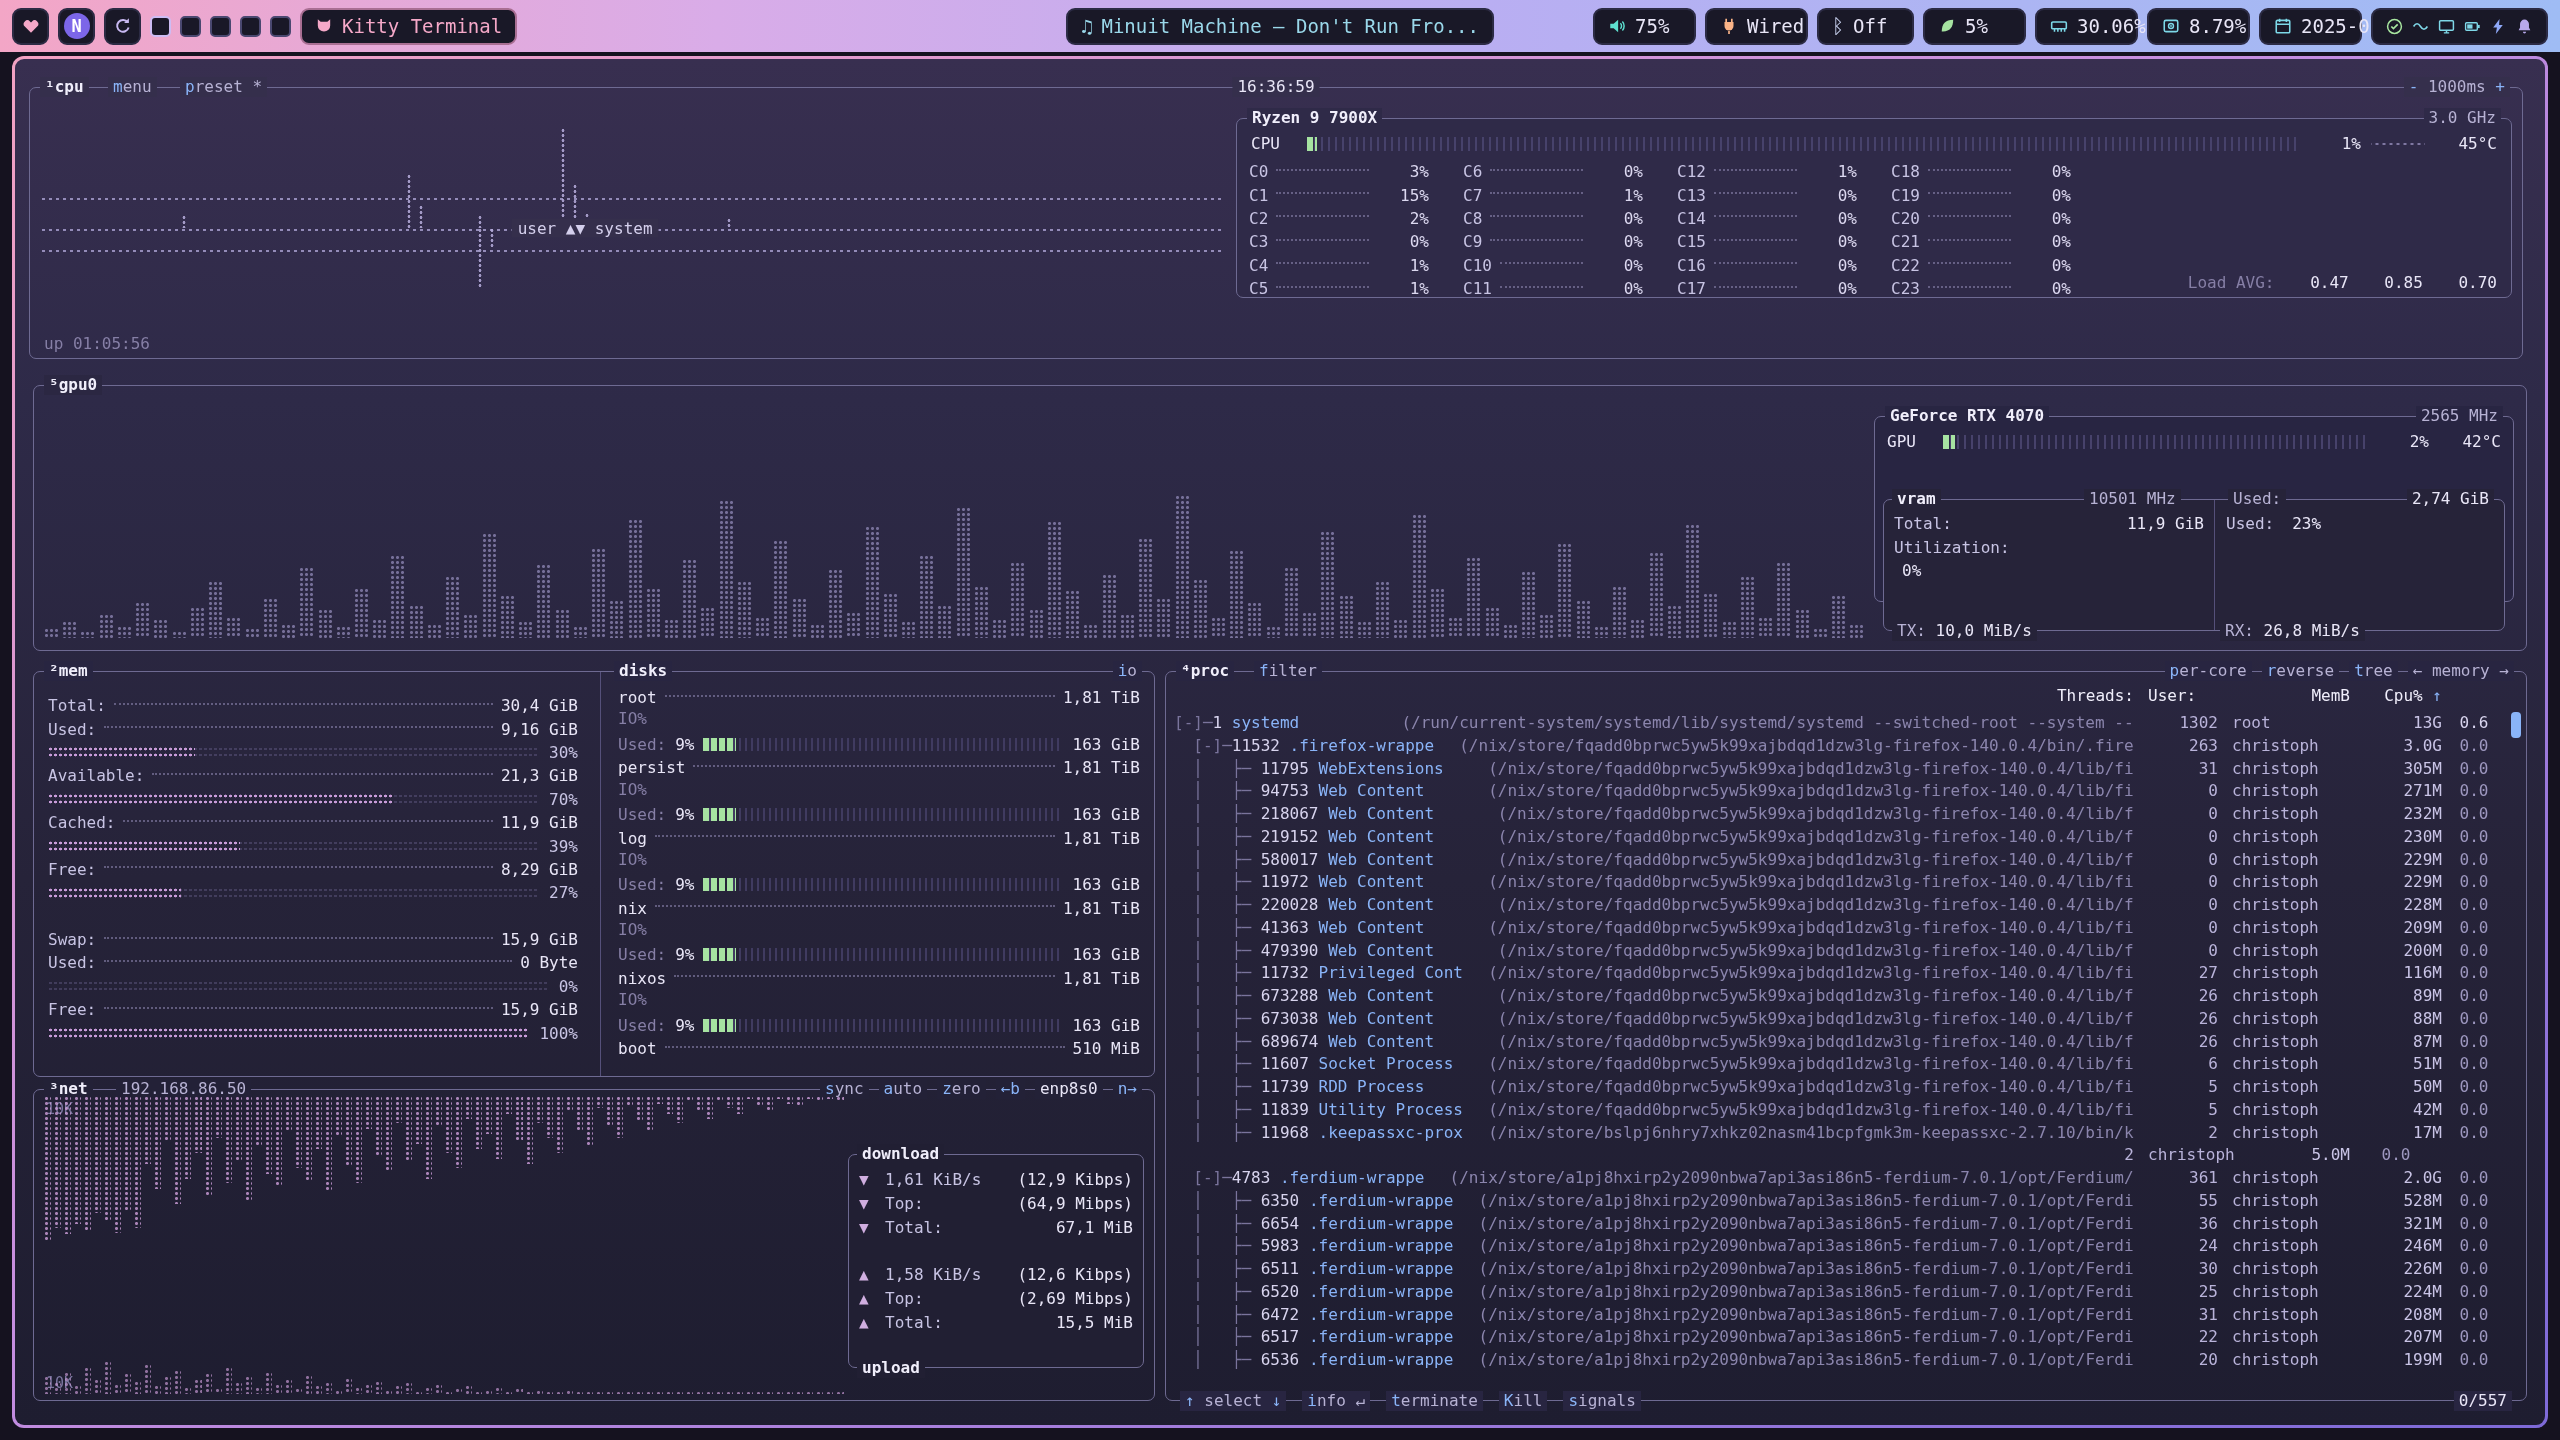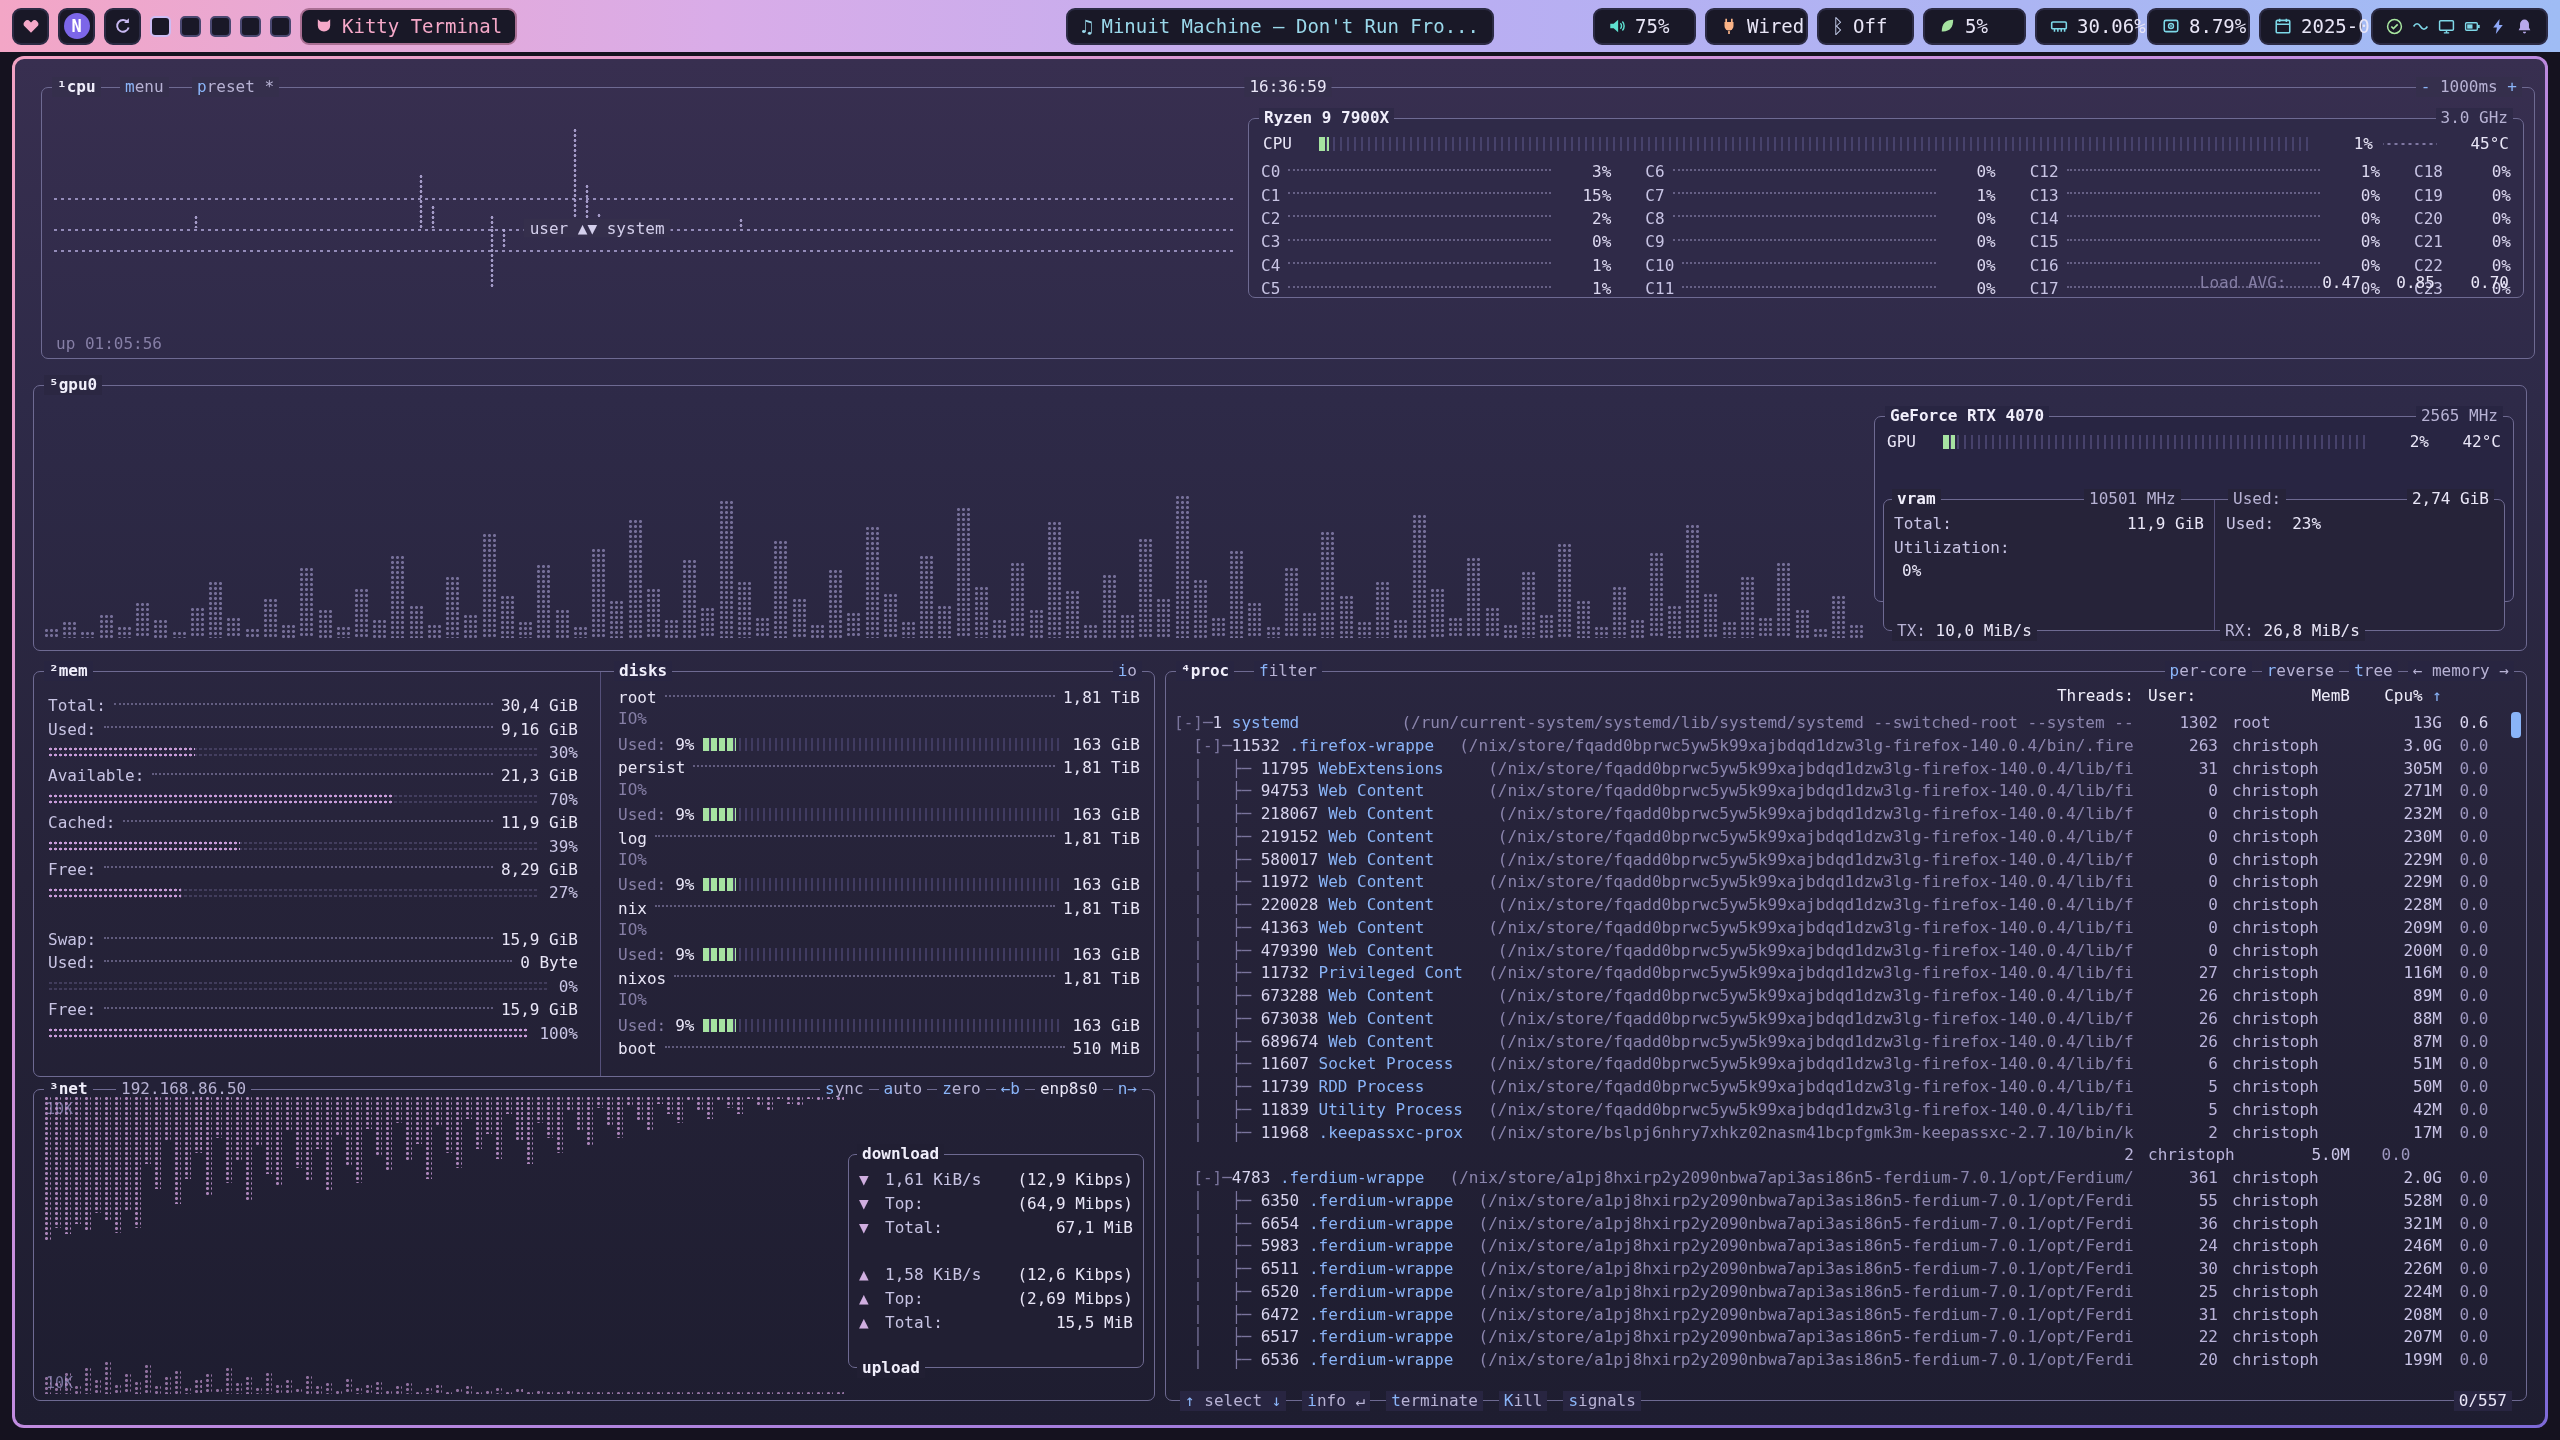--- a/index.html
+++ b/index.html
@@ -54,21 +54,21 @@
   
   .mrow{display:flex;align-items:center;gap:10px;height:25px}
   .mlabel{width:46px;color:#e9e6f7}
   .mtrack{flex:1;height:14px;position:relative;background:repeating-linear-gradient(90deg,#47426b 0 2px,transparent 2px 7px);border-radius:2px}
   .mfill{position:absolute;left:0;top:0;bottom:0;background:repeating-linear-gradient(90deg,#a6e3a1 0 6px,rgba(0,0,0,0) 6px 8px)}
   .mfill.cyan{background:repeating-linear-gradient(90deg,#74b9e8 0 6px,rgba(0,0,0,0) 6px 8px)}
   .mpct{width:52px;text-align:right;color:#e9e6f7}
   .minidots{width:54px;height:12px;background-image:radial-gradient(circle,rgba(160,152,200,.7) 1.2px,transparent 1.5px);background-size:7px 12px;background-position:bottom}
   .mtemp{width:62px;text-align:right;color:#e9e6f7}
   
-  .coregrid{display:grid;grid-auto-flow:column;grid-template-rows:repeat(6,23.4px);grid-template-columns:repeat(3,1fr);column-gap:34px;padding:0 12px}
+  .coregrid{display:grid;grid-auto-flow:column;grid-template-rows:repeat(6,23.4px);grid-template-columns:repeat(6,1fr);column-gap:34px;padding:0 12px}
   .core{display:flex;align-items:center;gap:8px}
   .leader{flex:1;border-bottom:2px dotted rgba(148,141,184,.55);height:1px;margin-bottom:4px}
   .coreval{min-width:52px;text-align:right;color:#dcd8f0}
   .loadavg{position:absolute;right:14px;bottom:5px}
   
   .memrows{position:absolute;left:14px;top:22px;right:16px}
   .memline{display:flex;align-items:center;gap:8px;height:23.4px}
   .memline .val{color:#e9e6f7}
   .memmeter{display:flex;align-items:center;gap:10px;height:23.4px}
   .mtrackdots{flex:1;height:12px;position:relative;background-image:radial-gradient(circle,rgba(118,110,158,.35) 1.2px,transparent 1.5px);background-size:5px 6px}
@@ -254,21 +254,21 @@
             <path fill="currentColor" d="M6.5 13a1.5 1.5 0 0 0 3 0z"></path>
           </svg>
         </span>
       </div>
     </div>
 </div>
 
 <div class="window" data-interactable="false">
 <div class="term" data-interactable="false">
 
-  <section class="box" style="left:26px;top:28px;width:2494px;height:272px;--lbg:#352f4c" data-interactable="false">
+  <section class="box" style="left:14px;top:28px;width:2494px;height:272px;--lbg:#352f4c" data-interactable="false">
     <span class="blabel title" style="left:10px" data-interactable="false">¹cpu</span>
     <span class="blabel fl" style="left:78px" data-interactable="true">menu</span>
     <span class="blabel fl" style="left:150px" data-interactable="true">preset *</span>
     <span class="blabel bright" style="left:50%;transform:translateX(-50%)" data-interactable="false">16:36:59</span>
     <span class="btopr">
       <span class="blabel" data-interactable="false"><span class="accent" data-interactable="true">-</span> <span data-interactable="false">1000ms</span> <span class="accent" data-interactable="true">+</span></span>
     </span>
 
     <div style="position:absolute;left:10px;top:12px;width:1185px;height:246px" data-interactable="false">
       <div style="position:absolute;left:0;right:0;top:0;height:52%" id="cpuUpper">

